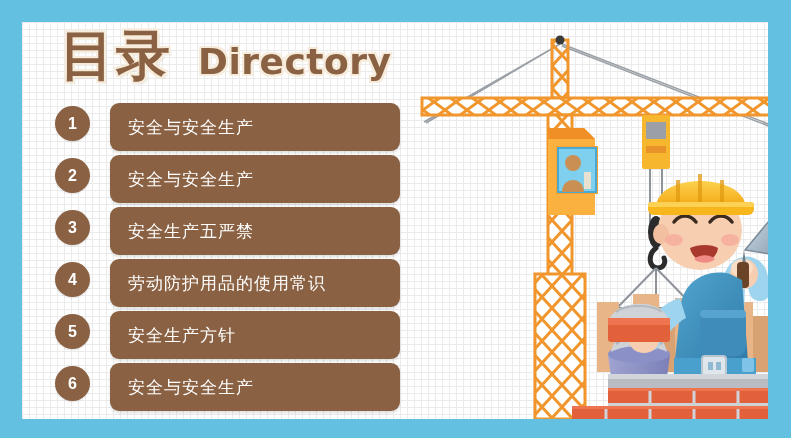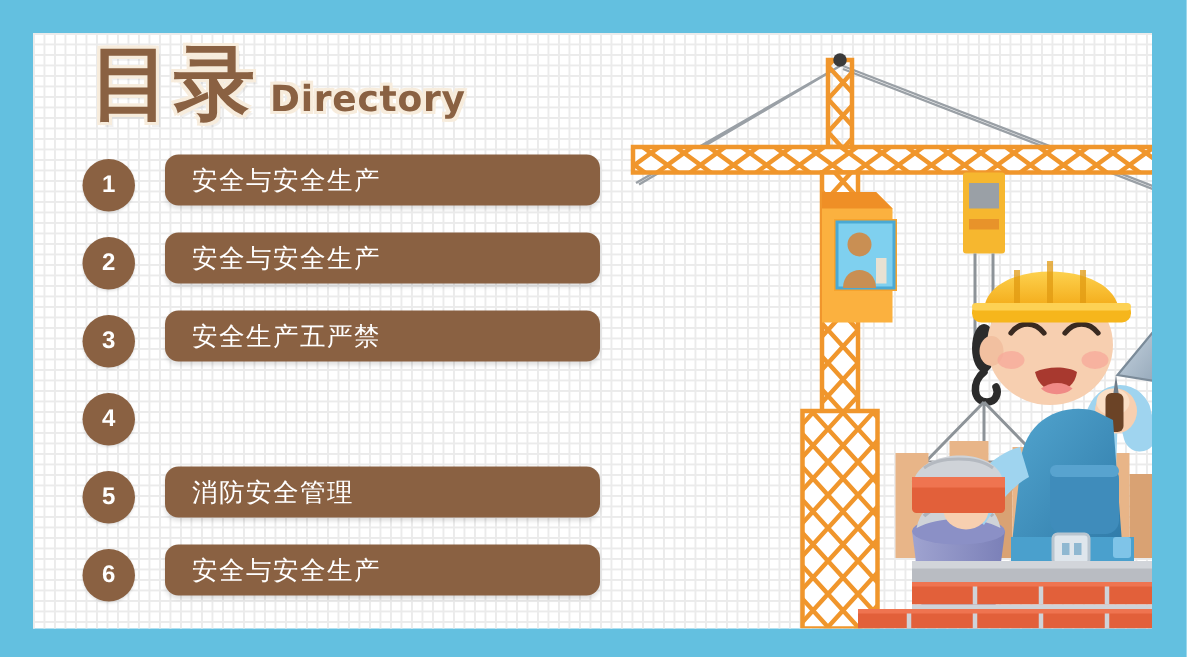--- a/index.html
+++ b/index.html
@@ -34,39 +34,39 @@
     color:#8a6142;
     letter-spacing:2px;
     -webkit-text-stroke:0px;
     text-shadow:
       2px 0 0 #f7ecdc,-2px 0 0 #f7ecdc,0 2px 0 #f7ecdc,0 -2px 0 #f7ecdc,
       2px 2px 0 #f7ecdc,-2px 2px 0 #f7ecdc,2px -2px 0 #f7ecdc,-2px -2px 0 #f7ecdc,
       3px 3px 0 rgba(0,0,0,.06);
     font-family:"DejaVu Sans","Liberation Sans",sans-serif;
   }
   .title-en{
-    font-size:24px;font-weight:bold;line-height:1;
-    color:#8a6142;margin-left:8px;letter-spacing:.5px;
+    font-size:36px;font-weight:bold;line-height:1;
+    color:#8a6142;margin-left:26px;letter-spacing:.5px;
     text-shadow:
       2px 0 0 #f7ecdc,-2px 0 0 #f7ecdc,0 2px 0 #f7ecdc,0 -2px 0 #f7ecdc,
       2px 2px 0 #f7ecdc,-2px 2px 0 #f7ecdc,2px -2px 0 #f7ecdc,-2px -2px 0 #f7ecdc;
     font-family:"DejaVu Sans","Liberation Sans",sans-serif;
   }
   
   .toc{position:absolute;left:33px;top:81px;width:390px;}
   .toc-row{position:relative;height:52px;}
   .circle{
     position:absolute;left:0;top:3px;width:35px;height:35px;border-radius:50%;
     background:#8a6142;
     display:flex;align-items:center;justify-content:center;
     color:#ffffff;font-size:16px;font-weight:bold;
     box-shadow:0 1px 2px rgba(0,0,0,.12);
   }
   .bar{
-    position:absolute;left:55px;top:0px;width:290px;height:34px;
+    position:absolute;left:55px;top:0px;width:290px;height:48px;
     background:#8a6142;border-radius:9px;
     display:flex;align-items:center;
     box-shadow:0 2px 3px rgba(0,0,0,.12);
   }
   .bar-label{
     color:#ffffff;font-size:17px;margin-left:18px;letter-spacing:1px;
     font-family:"DejaVu Sans","Liberation Sans",sans-serif;
   }
   
   .art{position:absolute;left:390px;top:0;width:380px;height:397px;}
@@ -102,26 +102,29 @@
 
       <div class="toc-row">
         <div class="circle">3</div>
         <div class="bar">
           <span class="bar-label">安全生产五严禁</span>
         </div>
       </div>
 
       <div class="toc-row">
         <div class="circle">4</div>
+        <div class="bar">
+          <span class="bar-label">劳动防护用品的使用常识</span>
+        </div>
       </div>
 
       <div class="toc-row">
         <div class="circle">5</div>
         <div class="bar">
-          <span class="bar-label">消防安全管理</span>
+          <span class="bar-label">安全生产方针</span>
         </div>
       </div>
 
       <div class="toc-row">
         <div class="circle">6</div>
         <div class="bar">
           <span class="bar-label">安全与安全生产</span>
         </div>
       </div>
 

